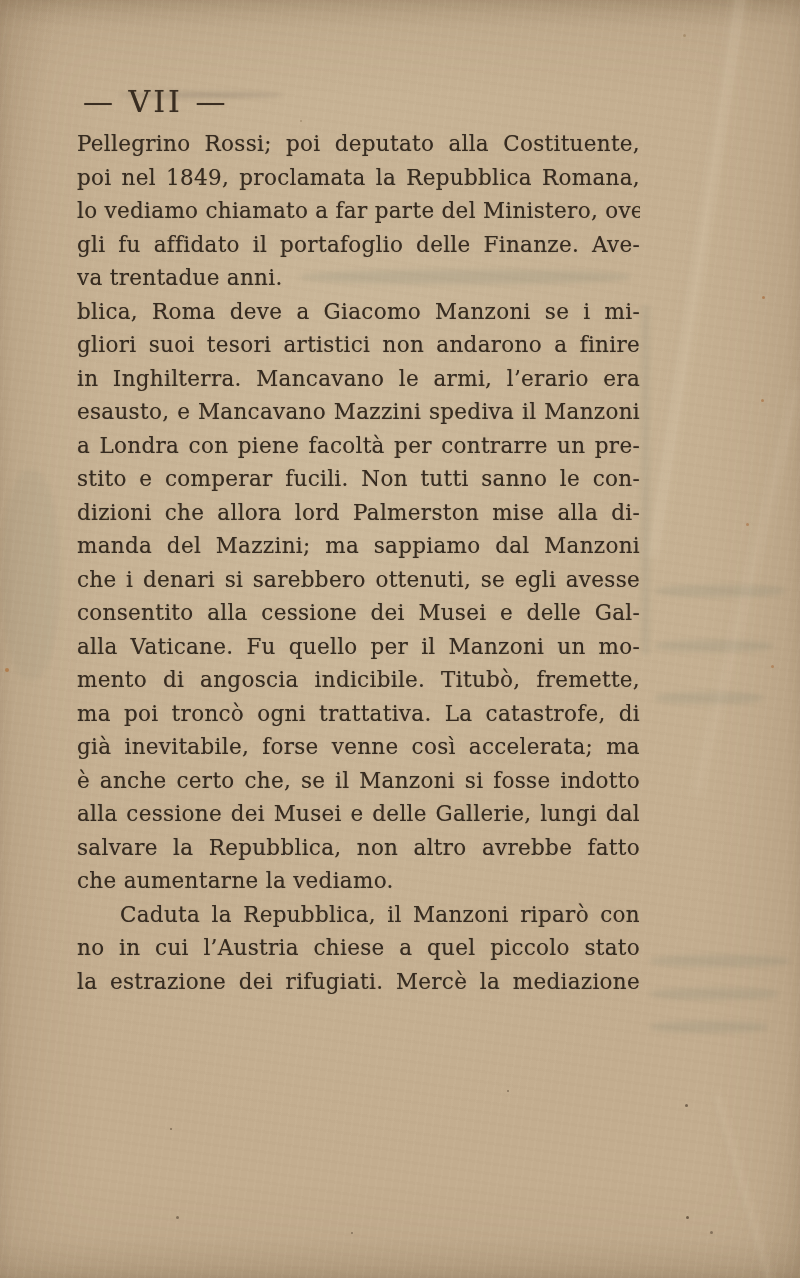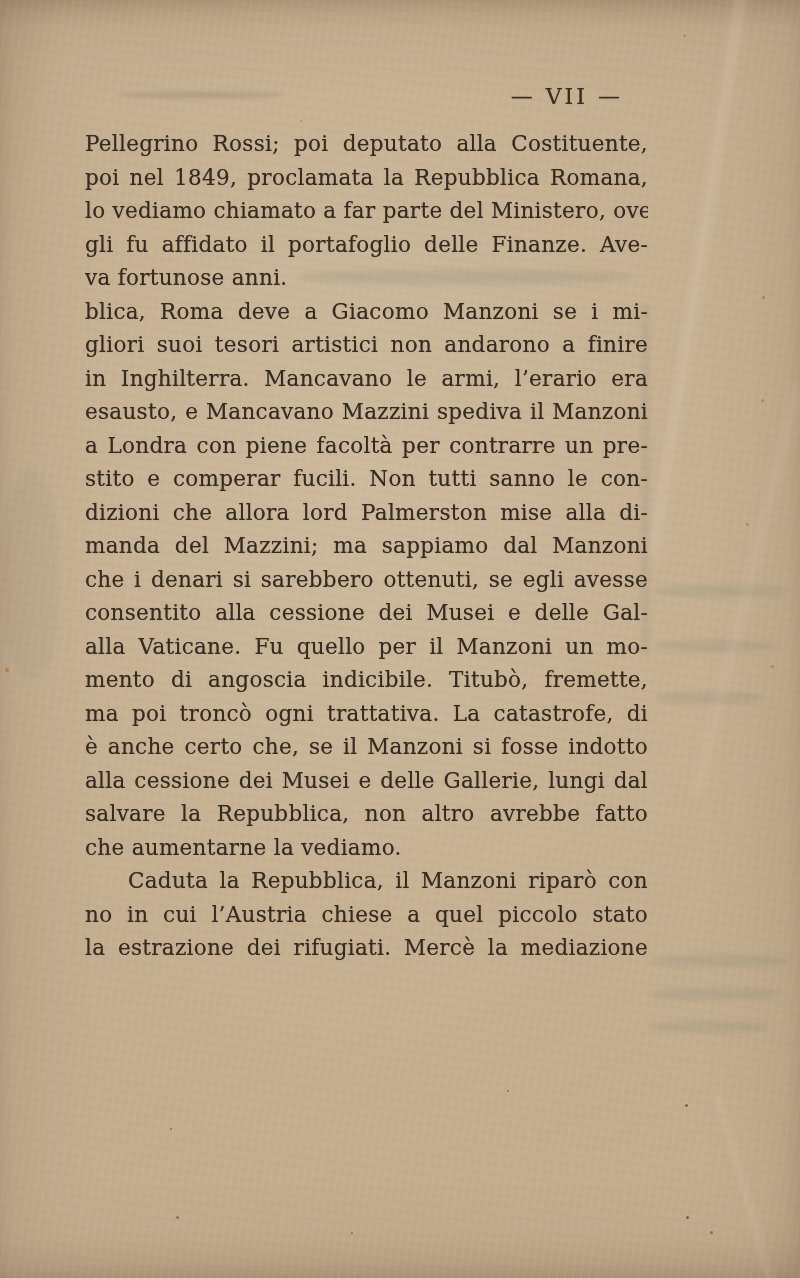--- a/index.html
+++ b/index.html
@@ -22,33 +22,32 @@
     box-shadow: inset 0 0 90px rgba(96,74,48,0.22), inset 0 0 14px rgba(96,74,48,0.14);
   }
   .texture {
     position: absolute; inset: 0; pointer-events: none;
     background:
       repeating-linear-gradient(8deg, rgba(118,94,66,0.028) 0 3px, rgba(0,0,0,0) 3px 10px),
       repeating-linear-gradient(98deg, rgba(240,228,202,0.045) 0 2px, rgba(0,0,0,0) 2px 8px);
   }
   
   .header {
-    position: absolute; left: 60px; top: 84px; width: 563px;
-    text-align: right;
-    font-size: 22px; letter-spacing: 3px;
+    position: absolute; left: 83px; top: 84px; width: 563px;
+    text-align: left;
+    font-size: 30px; letter-spacing: 3px;
     color: #392d21;
     text-shadow: 0 0 0.7px rgba(57,45,33,0.55);
   }
   .textblock {
     position: absolute; left: 77px; top: 127px; width: 563px;
     color: #362b20;
     font-size: 21.5px;
     letter-spacing: 0.3px;
     text-shadow: 0 0 0.7px rgba(54,43,32,0.5);
-    margin-left: 8px;
   }
   .line {
     height: 33.5px; line-height: 33.5px;
     overflow: hidden; white-space: nowrap;
     text-align: justify; text-align-last: justify;
     text-justify: inter-word;
   }
   .line.end { text-align: left; text-align-last: left; }
   .line.indent { text-indent: 43px; }
   
@@ -136,34 +135,35 @@
   <div class="speck s13"></div>
   <div class="speck s14"></div>
 
   <div class="header">— VII —</div>
 
   <div class="textblock">
       <div class="line">Pellegrino Rossi; poi deputato alla Costituente,</div>
       <div class="line">poi nel 1849, proclamata la Repubblica Romana,</div>
       <div class="line">lo vediamo chiamato a far parte del Ministero, ove</div>
       <div class="line">gli fu affidato il portafoglio delle Finanze.  Ave-</div>
-      <div class="line end">va fortunose anni.</div>
+      <div class="line end">va trentadue anni.</div>
       <div class="line">blica, Roma deve a Giacomo Manzoni se i mi-</div>
       <div class="line">gliori suoi tesori artistici non andarono a finire</div>
       <div class="line">in Inghilterra.  Mancavano le armi, l’erario era</div>
       <div class="line">esausto, e Mancavano Mazzini spediva il Manzoni</div>
       <div class="line">a Londra con piene facoltà per contrarre un pre-</div>
       <div class="line">stito e comperar fucili.  Non tutti sanno le con-</div>
       <div class="line">dizioni che allora lord Palmerston mise alla di-</div>
       <div class="line">manda del Mazzini; ma sappiamo dal Manzoni</div>
       <div class="line">che i denari si sarebbero ottenuti, se egli avesse</div>
       <div class="line">consentito alla cessione dei Musei e delle Gal-</div>
       <div class="line">alla Vaticane.  Fu quello per il Manzoni un mo-</div>
       <div class="line">mento di angoscia indicibile.  Titubò, fremette,</div>
       <div class="line">ma poi troncò ogni trattativa.  La catastrofe, di</div>
+      <div class="line">già inevitabile, forse venne così accelerata; ma</div>
       <div class="line">è anche certo che, se il Manzoni si fosse indotto</div>
       <div class="line">alla cessione dei Musei e delle Gallerie, lungi dal</div>
       <div class="line">salvare la Repubblica, non altro avrebbe fatto</div>
       <div class="line end">che aumentarne la vediamo.</div>
       <div class="line indent">Caduta la Repubblica, il Manzoni riparò con</div>
       <div class="line">no in cui l’Austria chiese a quel piccolo stato</div>
       <div class="line">la estrazione dei rifugiati.  Mercè la mediazione</div>
     </div>
 </div>
 

